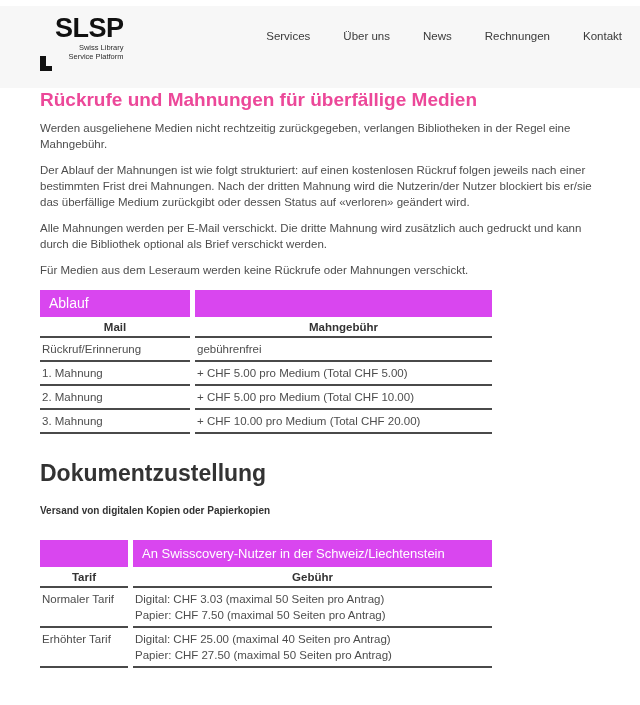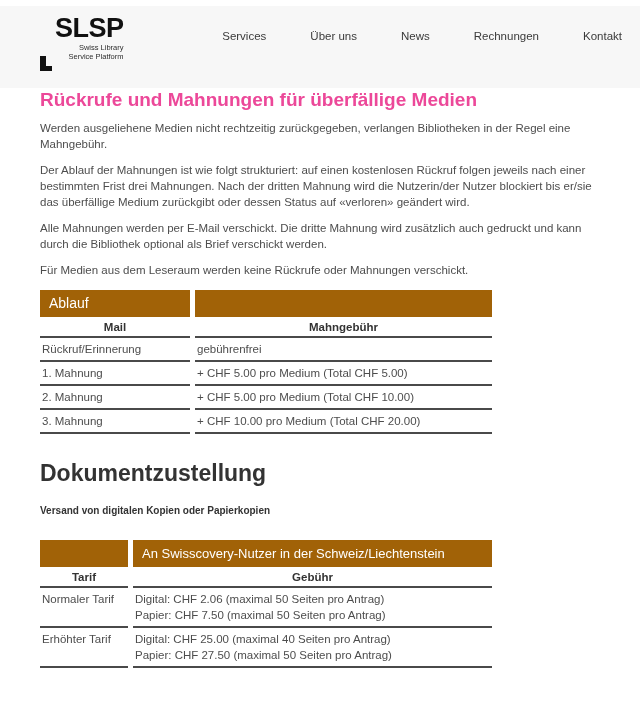--- a/index.html
+++ b/index.html
@@ -48,21 +48,20 @@
   .nav {
     display: flex;
     gap: 33px;
     padding-top: 17px;
   }
   .nav a {
     font-size: 11.5px;
     color: #3a3a3a;
     text-decoration: none;
     cursor: pointer;
-    margin-left: 11px;
   }
   
   .content { padding: 0 40px; }
   h2.page-title {
     margin: 1px 0 8px;
     font-size: 19px;
     line-height: 1.2;
     font-weight: 700;
     color: #ec4899;
   }
@@ -92,21 +91,21 @@
     margin-left: -5px;
     width: 462px;
     table-layout: fixed;
     font-size: 11.5px;
   }
   table.fee-table.t1 { margin-top: 12px; }
   table.fee-table.t2 { margin-top: 24px; }
   .t1 col.c1 { width: 150px; }
   .t2 col.c1 { width: 88px; }
   td.band-cell {
-    background: #a16207;
+    background: #d946ef;
     color: #ffffff;
     height: 27px;
     padding: 4px 9px;
     font-size: 14px;
     vertical-align: middle;
   }
   .t2 td.band-cell { font-size: 13px; }
   th.col-head {
     text-align: center;
     font-weight: 700;
@@ -198,21 +197,21 @@
       <td class="band-cell"></td>
       <td class="band-cell">An Swisscovery-Nutzer in der Schweiz/Liechtenstein</td>
     </tr>
     <tr>
       <th class="col-head">Tarif</th>
       <th class="col-head">Gebühr</th>
     </tr>
     <tr>
       <td class="cell">Normaler Tarif</td>
       <td class="cell">
-        <div>Digital: CHF 2.06 (maximal 50 Seiten pro Antrag)</div>
+        <div>Digital: CHF 3.03 (maximal 50 Seiten pro Antrag)</div>
         <div>Papier: CHF 7.50 (maximal 50 Seiten pro Antrag)</div>
       </td>
     </tr>
     <tr>
       <td class="cell">Erhöhter Tarif</td>
       <td class="cell">
         <div>Digital: CHF 25.00 (maximal 40 Seiten pro Antrag)</div>
         <div>Papier: CHF 27.50 (maximal 50 Seiten pro Antrag)</div>
       </td>
     </tr>

